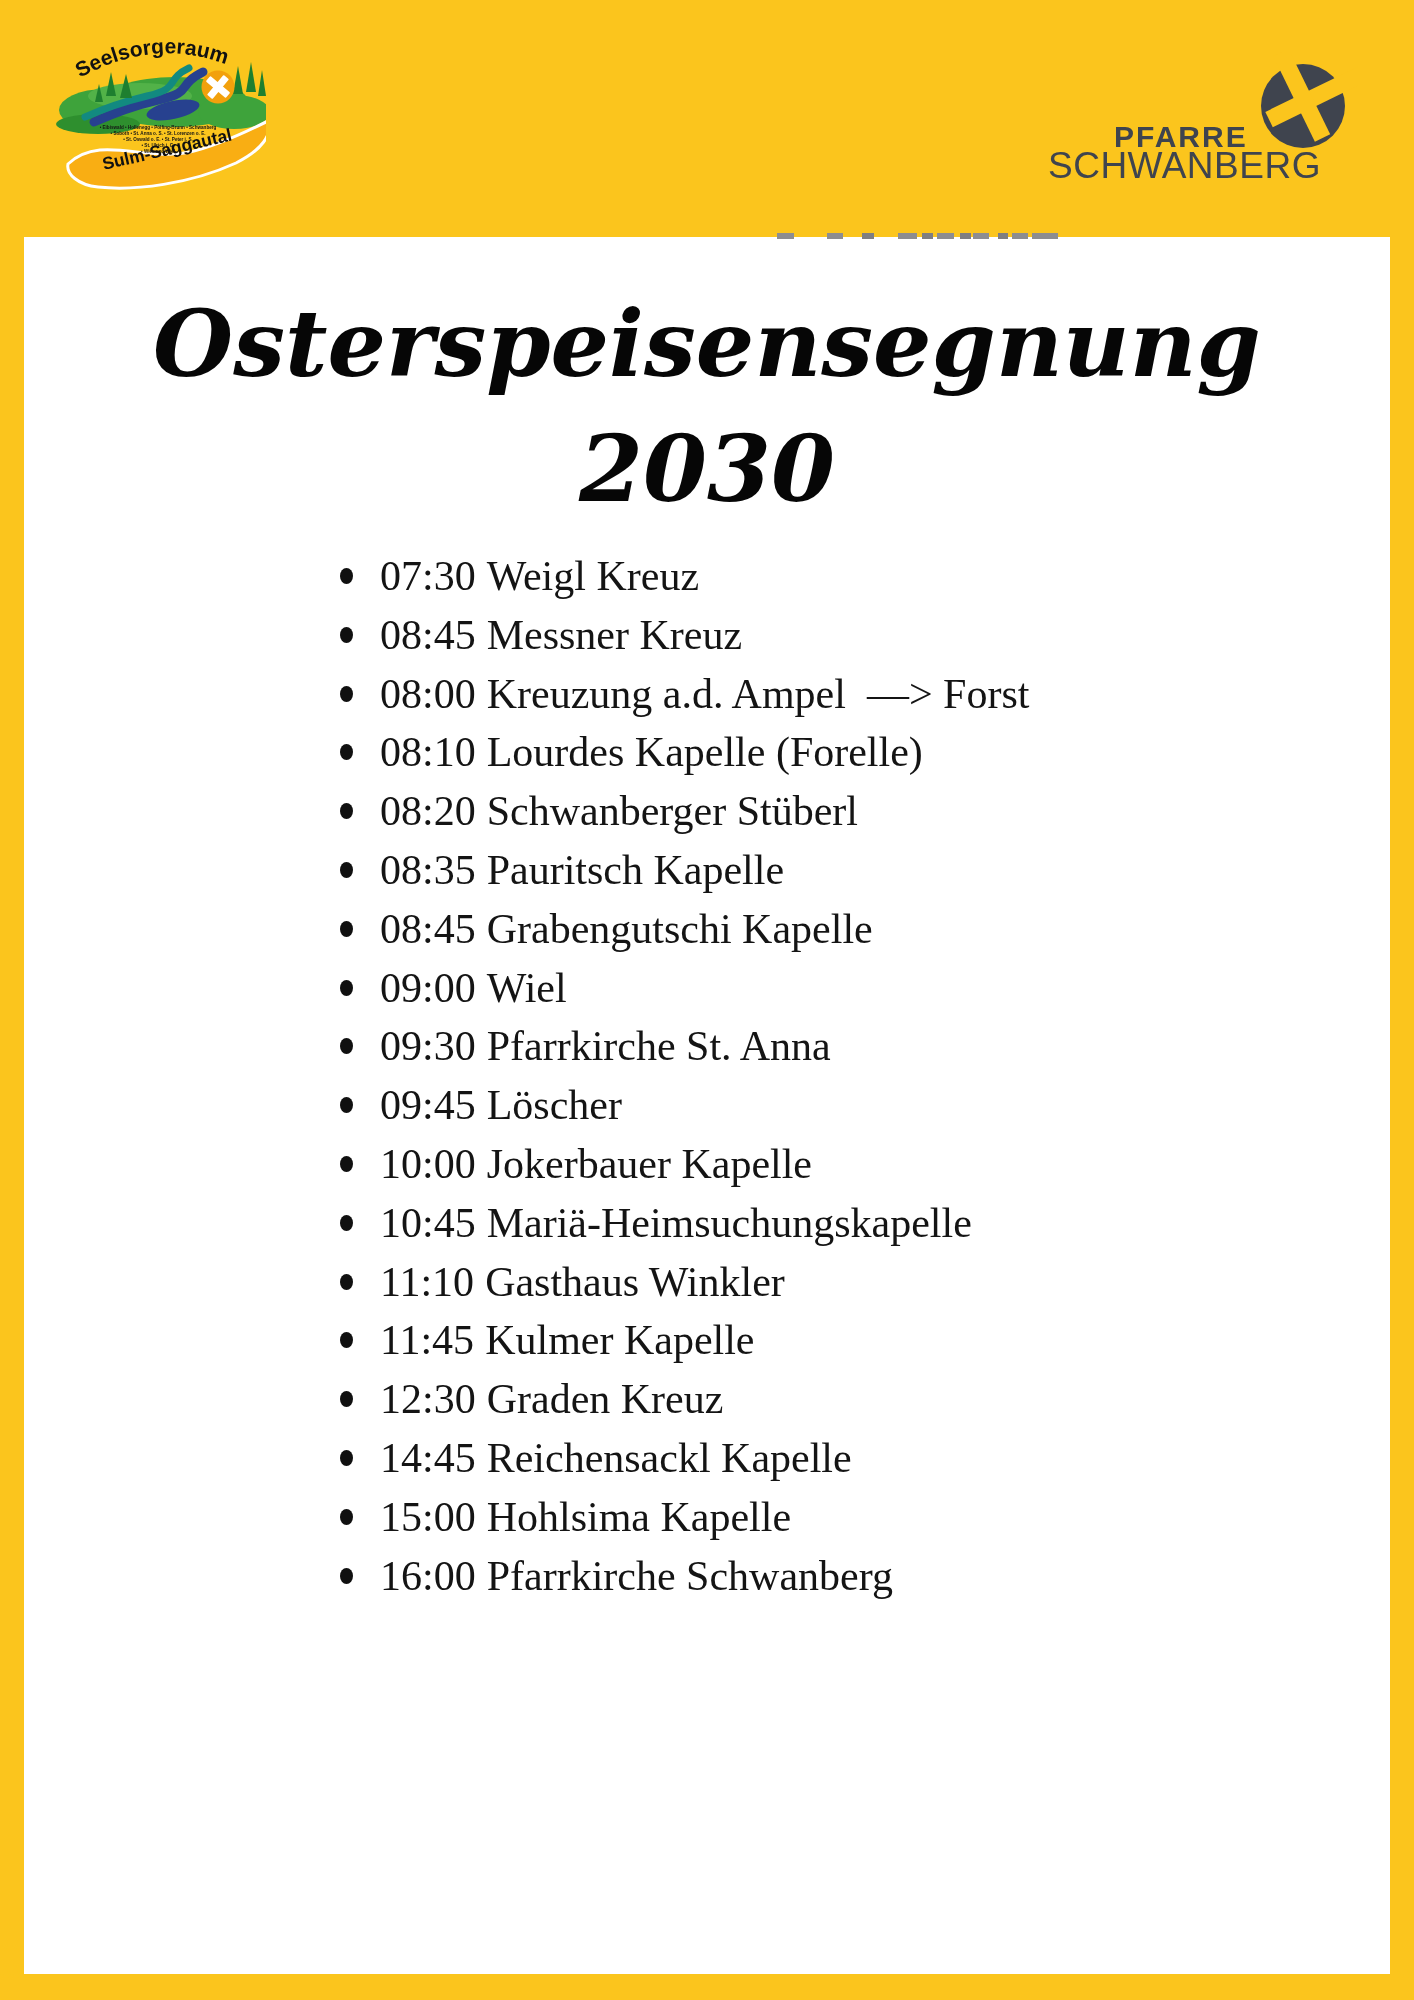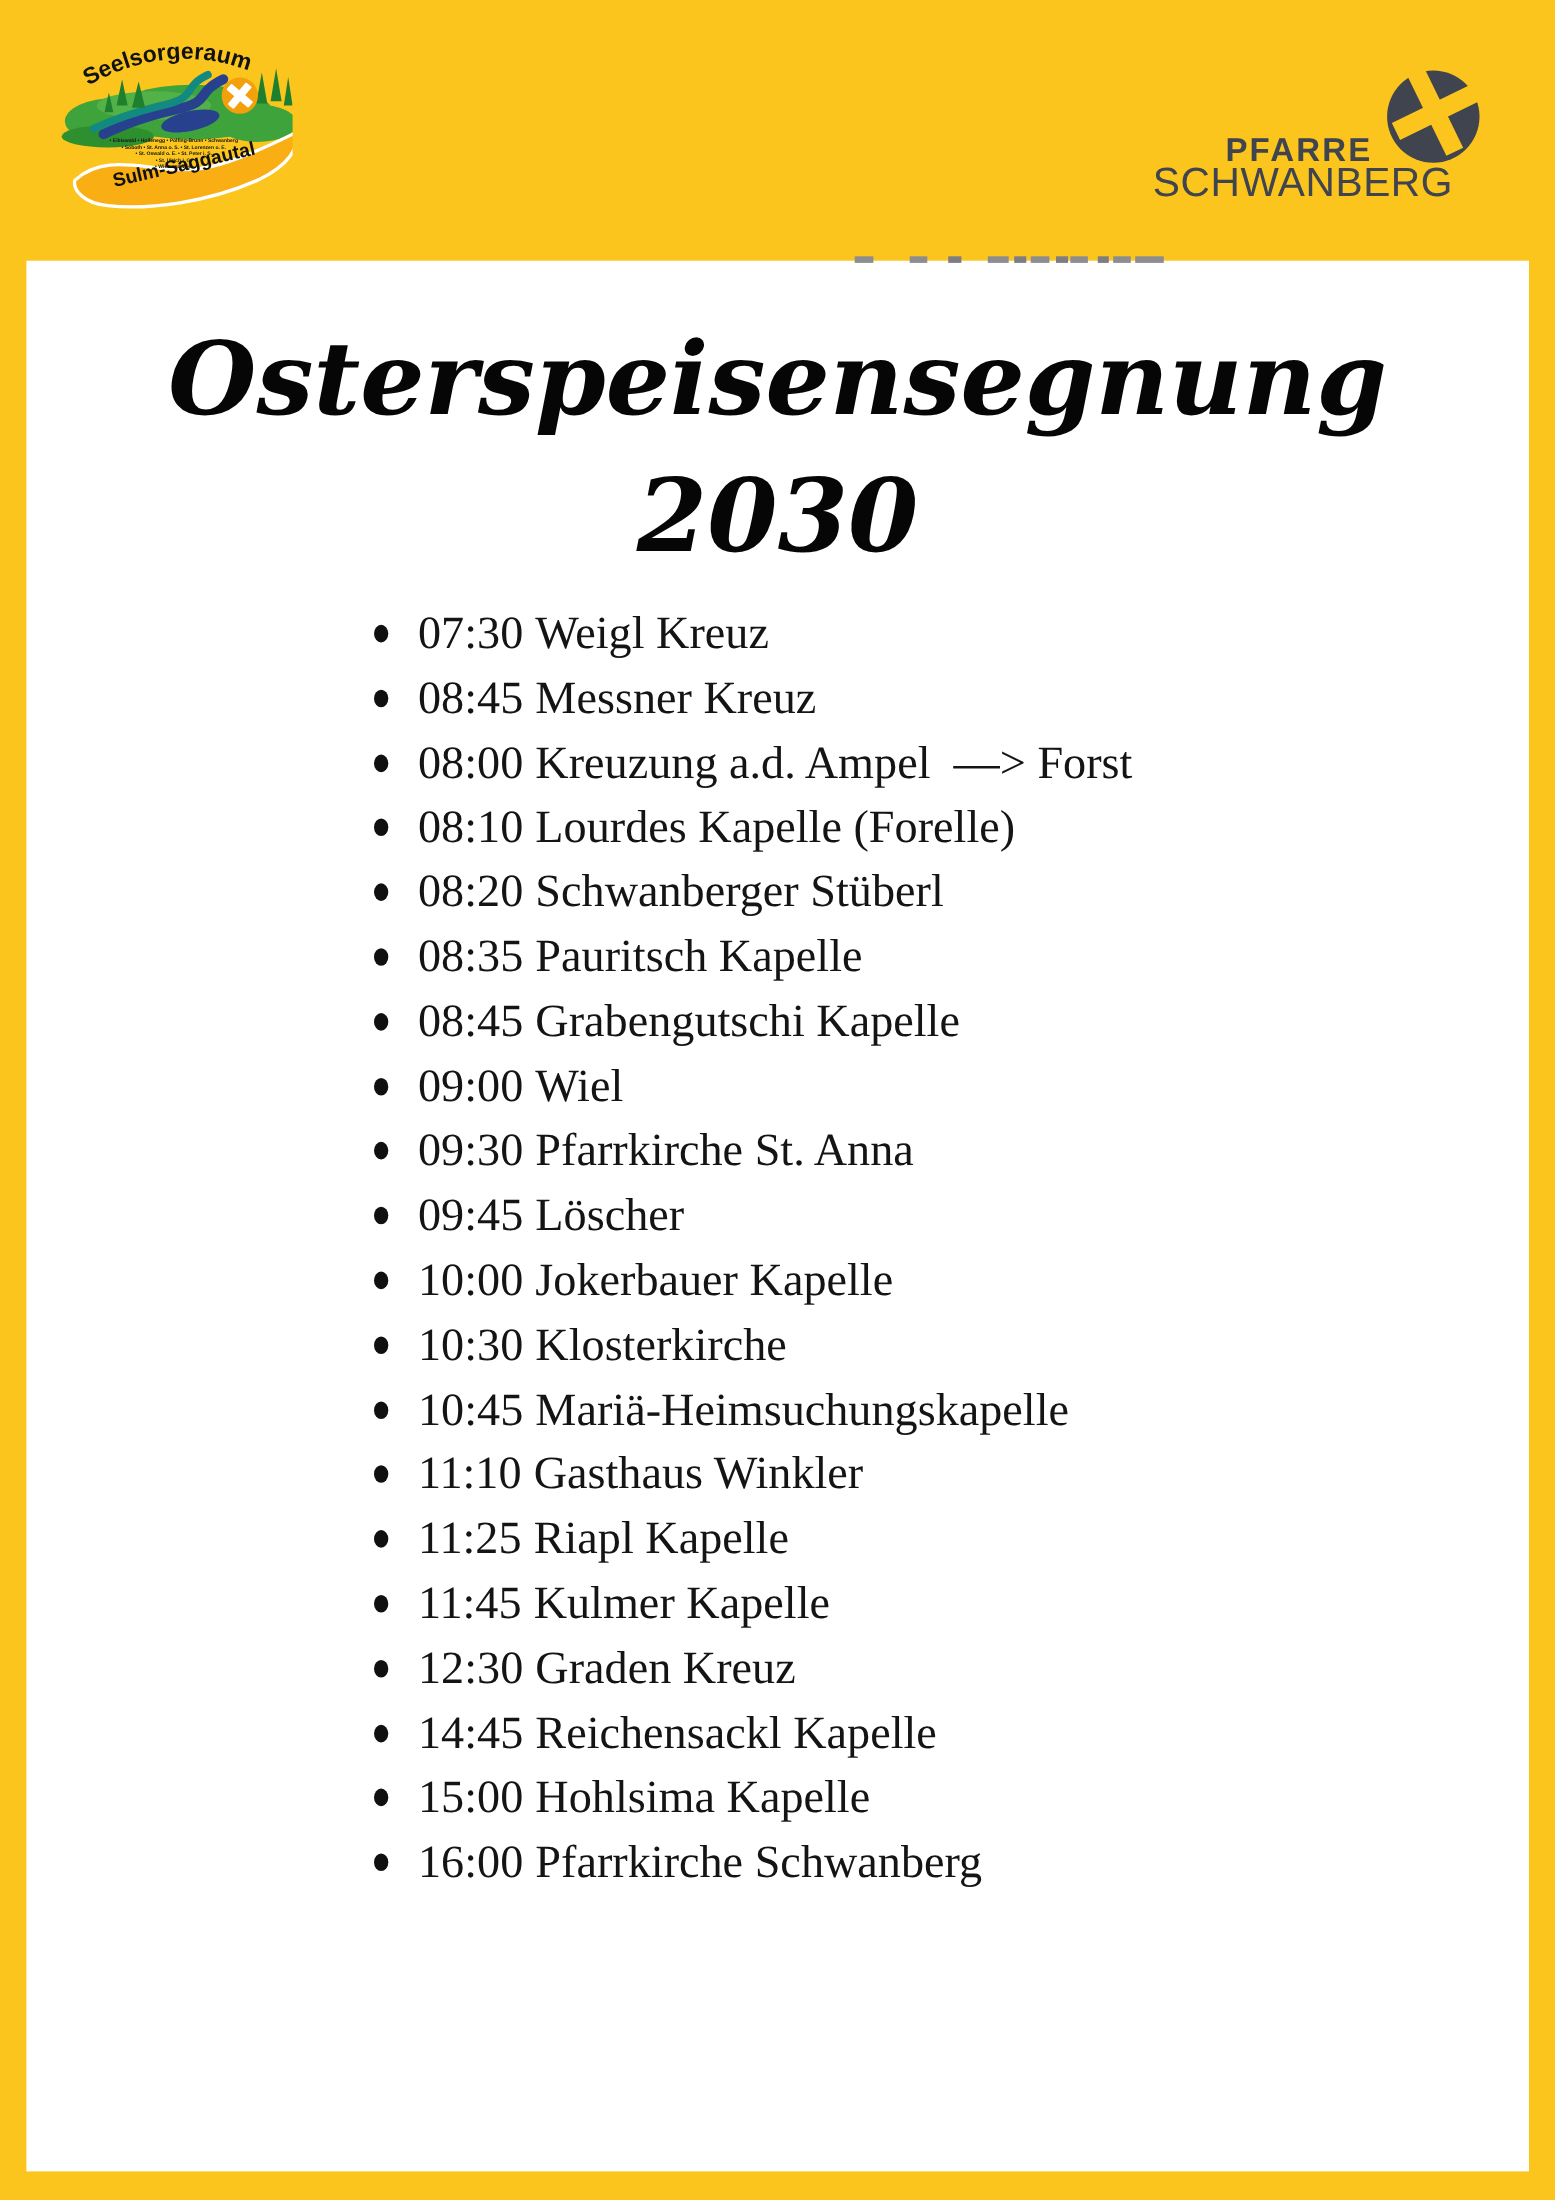--- a/index.html
+++ b/index.html
@@ -181,35 +181,29 @@
     </li>
 
     <li>
       <span class="time">09:45</span><span class="loc">Löscher</span>
     </li>
 
     <li>
       <span class="time">10:00</span><span class="loc">Jokerbauer Kapelle</span>
     </li>
 
-    <li>
-      <span class="time">10:30</span><span class="loc">Klosterkirche</span>
-    </li>
 
     <li>
       <span class="time">10:45</span><span class="loc">Mariä-Heimsuchungskapelle</span>
     </li>
 
     <li>
       <span class="time">11:10</span><span class="loc">Gasthaus Winkler</span>
     </li>
 
-    <li>
-      <span class="time">11:25</span><span class="loc">Riapl Kapelle</span>
-    </li>
 
     <li>
       <span class="time">11:45</span><span class="loc">Kulmer Kapelle</span>
     </li>
 
     <li>
       <span class="time">12:30</span><span class="loc">Graden Kreuz</span>
     </li>
 
 

